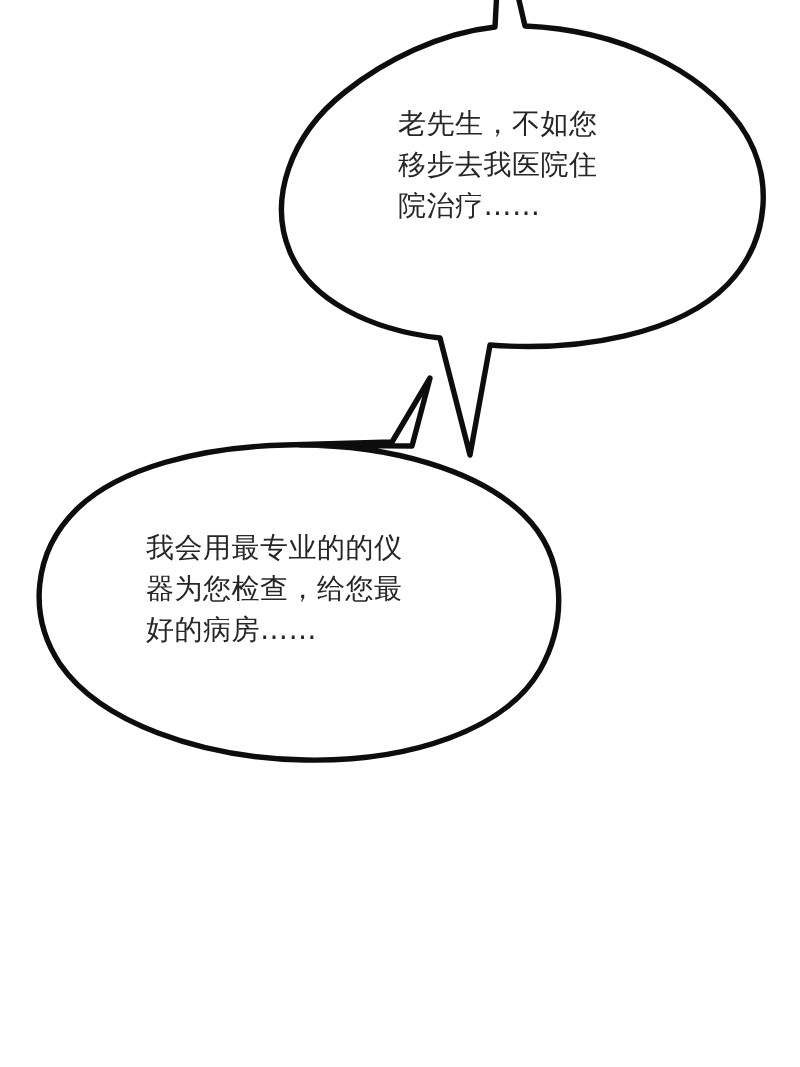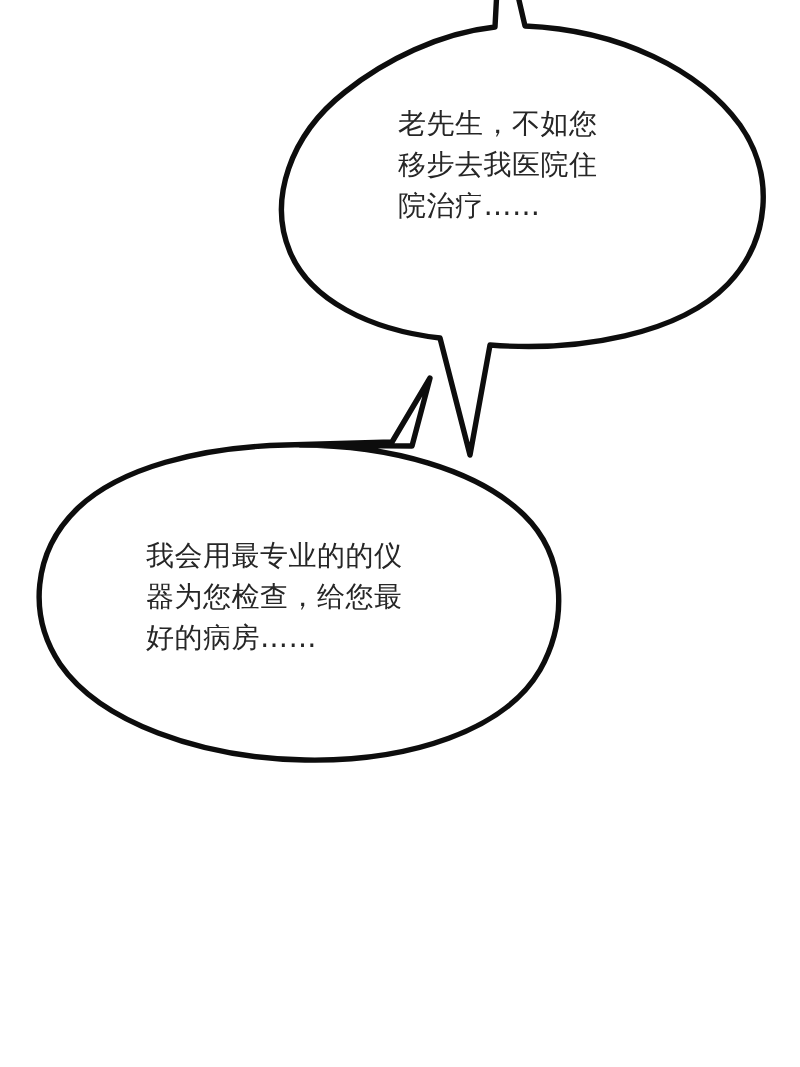--- a/index.html
+++ b/index.html
@@ -37,21 +37,21 @@
   .bubble-text {
     position: absolute;
     color: #262626;
     font-size: 28px;
     line-height: 1.46;
     letter-spacing: 0.5px;
     white-space: pre-line;
     font-weight: 400;
   }
   #bubble1-text { left: 398px; top: 104px; width: 270px; }
-  #bubble2-text { left: 146px; top: 528px; width: 300px; margin-top: 8px; }
+  #bubble2-text { left: 146px; top: 528px; width: 300px; }
   #bubble3-text { left: 372px; top: 966px; width: 290px; }
 
   
   .wm-baozi-cn {
     position: absolute;
     left: 113px;
     top: 955px;
     font-size: 62px;
     letter-spacing: 10px;
     color: #e9ebed;

